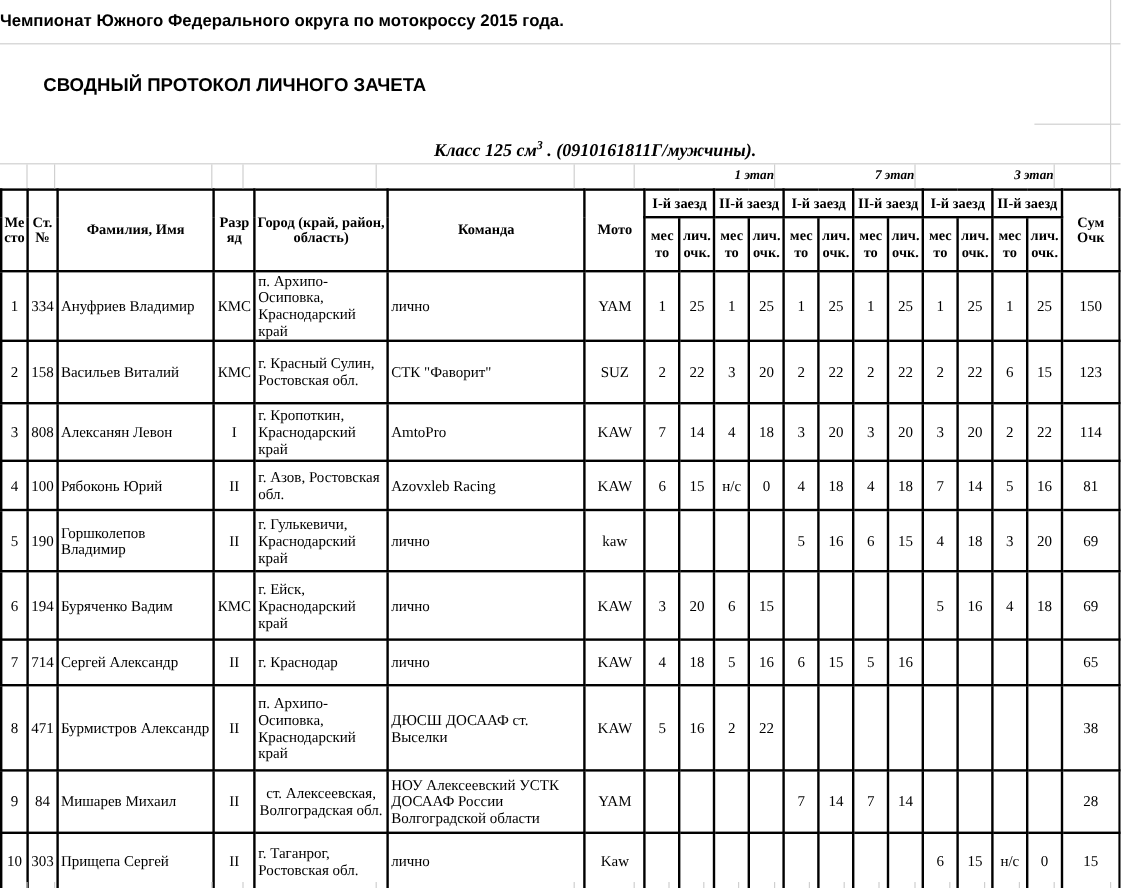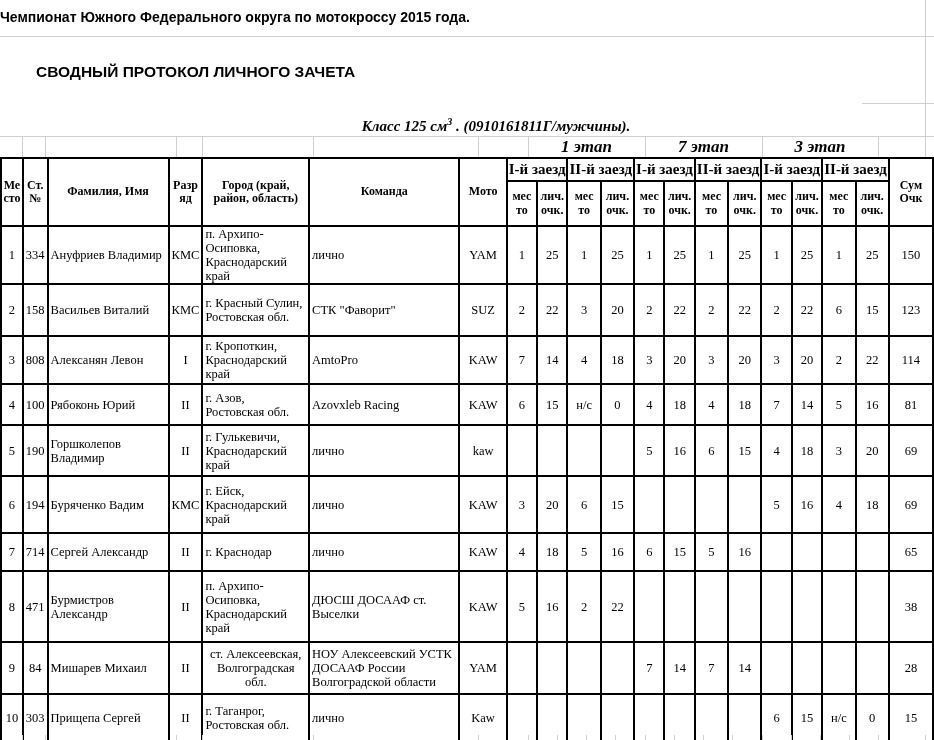--- a/index.html
+++ b/index.html
@@ -28,38 +28,38 @@
     position: absolute; top: 75px; left: 3px; width: 928px;
     font-size: 14px; line-height: 20px; text-align: justify;
   }
   .class-title {
     position: absolute; top: 116px; left: 0; width: 100%;
     text-align: center; font-weight: bold; font-style: italic; font-size: 15px; margin-left: 29px;
   }
   .class-title sup { font-size: 10px; }
   .stage-label {
     position: absolute; top: 137px; height: 19px;
-    text-align: center; font-weight: bold; font-style: italic;
-    font-size: 17px; line-height: 19px;
+    text-align: right; font-weight: bold; font-style: italic;
+    font-size: 11px; line-height: 19px;
   }
   .protocol-table {
     position: absolute; left: 0; top: 157px;
     border-collapse: collapse; table-layout: fixed;
   }
   .protocol-table th, .protocol-table td {
     border: 2px solid var(--line, #000000);
     vertical-align: middle; text-align: center; overflow: hidden;
     color: var(--ink, #000000);
   }
   .protocol-table th {
     font-weight: bold; font-size: 12px; line-height: 1.12; padding: 0 1px;
   }
   .hrow1 { height: 23px; }
   .hrow2 { height: 45px; }
-  .hrow1 .race { font-size: 15px; white-space: nowrap; }
+  .hrow1 .race { font-size: 12px; white-space: nowrap; }
   .protocol-table td { font-size: 12.5px; line-height: 1.12; padding: 0 2px; }
   .protocol-table td.tl { text-align: left; }
   .grid-v, .grid-h { position: absolute; background: var(--grid, #d0d0d0); }
   .grid-v { width: 1px; }
   .grid-h { height: 1px; }
 </style>
 </head>
 <body>
 
 <div class="sheet" style="--ink: #000000; --line: #000000; --grid: #d0d0d0; --bg: #ffffff;">

